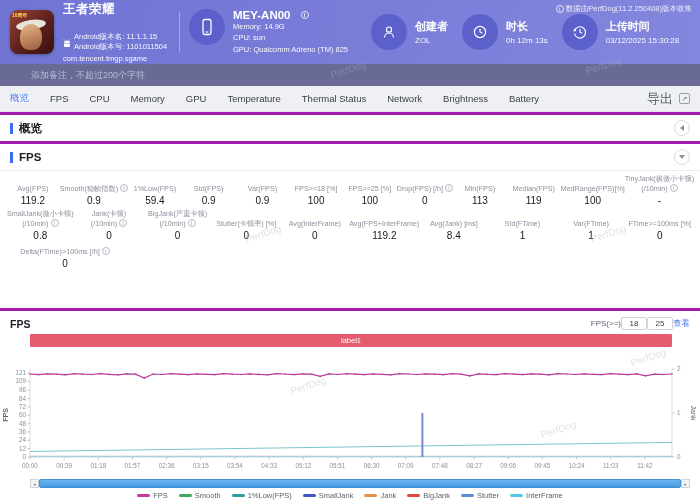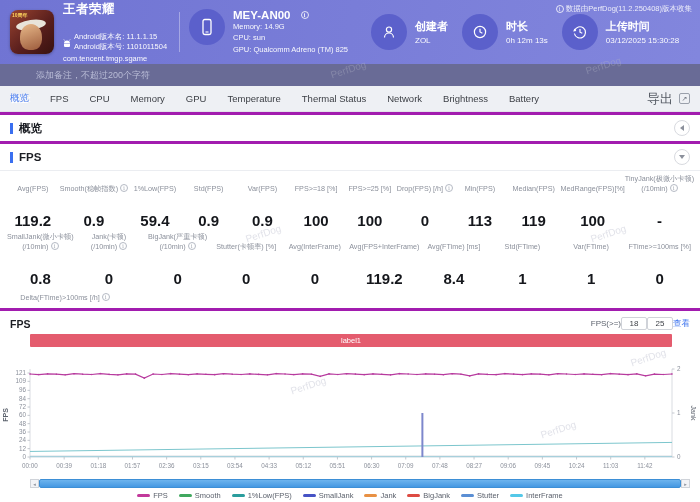--- a/index.html
+++ b/index.html
@@ -26,21 +26,21 @@
   .stat-block { display:flex; align-items:center; margin-left:14px; }
   .stat-texts { margin-left:8px; }
   .stat-label { font-size:11px; font-weight:bold; }
   .stat-value { font-size:8px; margin-top:2px; color:rgba(255,255,255,.95); }
   .collect-note { position:absolute; top:4px; right:8px; font-size:7.5px; color:rgba(255,255,255,.85); display:flex; align-items:center; gap:2px; }
   .winfo { display:inline-flex; width:8px; height:8px; border:1px solid rgba(255,255,255,.8); border-radius:50%; font-size:5.5px; align-items:center; justify-content:center; color:#fff; font-family:"Liberation Serif",serif; }
 
   
   .note-bar { height:22px; background:#696b96; display:flex; align-items:center; padding:0 10px; font-size:9px; }
   .note-label { color:#fff; font-weight:bold;margin-top:48px; }
-  .note-ph { color:#b9bcd6; margin-left:5px; }
+  .note-ph { color:#b9bcd6; }
 
   
   .tab-bar { height:26px; background:#eef0f4; border-bottom:1px solid #e1e3e9; display:flex; align-items:center; padding:0 10px; }
   .tab { font-size:9.5px; color:#3c3f45; margin-right:21px; cursor:pointer; }
   .tab.active { color:#4a7df0; }
   .tab-right { margin-left:auto; display:flex; align-items:center; gap:6px; }
   .export-label { font-size:13px; color:#555a63; }
   .export-ic { width:11px; height:11px; border:1px solid #9aa0ab; border-radius:2px; color:#6b717c; font-size:7px; display:flex; align-items:center; justify-content:center; }
 
   
@@ -55,21 +55,21 @@
   .tri-down { width:0; height:0; border-left:3px solid transparent; border-right:3px solid transparent; border-top:4px solid #8b909b; }
 
   .fps-card { margin-top:3px; height:164px; }
   .sec-title-row { height:27px; display:flex; align-items:center; padding:0 10px; border-bottom:1px solid #ebedf1; position:relative; }
   .metric-row { display:flex; padding:5px 6px 0; }
   .metric-cell { flex:1; text-align:center; }
   .metric-row.single .metric-cell { flex:0 0 118px; }
   .metric-label { font-size:7.2px; color:#8b909b; line-height:1.3; height:17px; display:flex; flex-direction:column; justify-content:flex-end; align-items:center; }
   .metric-row.single .metric-label { height:10px; }
   .metric-label .lbl-line { display:flex; align-items:center; gap:2px; white-space:nowrap; }
-  .metric-value { font-size:15px; font-weight:bold; color:#15171c; margin-top:19px; }
+  .metric-value { font-size:10px; font-weight:normal; color:#15171c; margin-top:2px; }
 
   
   .chart-card { margin-top:3px; height:191px; padding-top:2px; }
   .chart-header { height:21px; display:flex; align-items:center; padding:0 10px; }
   .chart-title { font-size:10.5px; font-weight:bold; color:#1c1e24; }
   .chart-controls { margin-left:auto; display:flex; align-items:center; }
   .thr-label { font-size:8px; color:#5c626d; }
   .thr-input { width:26px; height:13px; border:1px solid #d0d3d9; border-radius:2px; font-size:8px; text-align:center; color:#3c3f45; font-family:"Liberation Sans",sans-serif; }
   .view-link { font-size:8.5px; color:#4a7df0; cursor:pointer; }
   .label1-bar { margin:0 28px 4px 30px; height:13px; background:#e45c6e; border-radius:1px; color:#fff; font-size:7.5px; display:flex; align-items:center; justify-content:center; }
@@ -372,21 +372,21 @@
             <div class="metric-label">
               <span class="lbl-line">
                 <span>Avg(FPS+InterFrame)</span>
               </span>
             </div>
             <div class="metric-value">119.2</div>
           </div>
           <div class="metric-cell">
             <div class="metric-label">
               <span class="lbl-line">
-                <span>Avg(FTime) [ms]</span>
+                <span>Avg(Jank) [ms]</span>
               </span>
             </div>
             <div class="metric-value">8.4</div>
           </div>
           <div class="metric-cell">
             <div class="metric-label">
               <span class="lbl-line">
                 <span>Std(FTime)</span>
               </span>
             </div>

